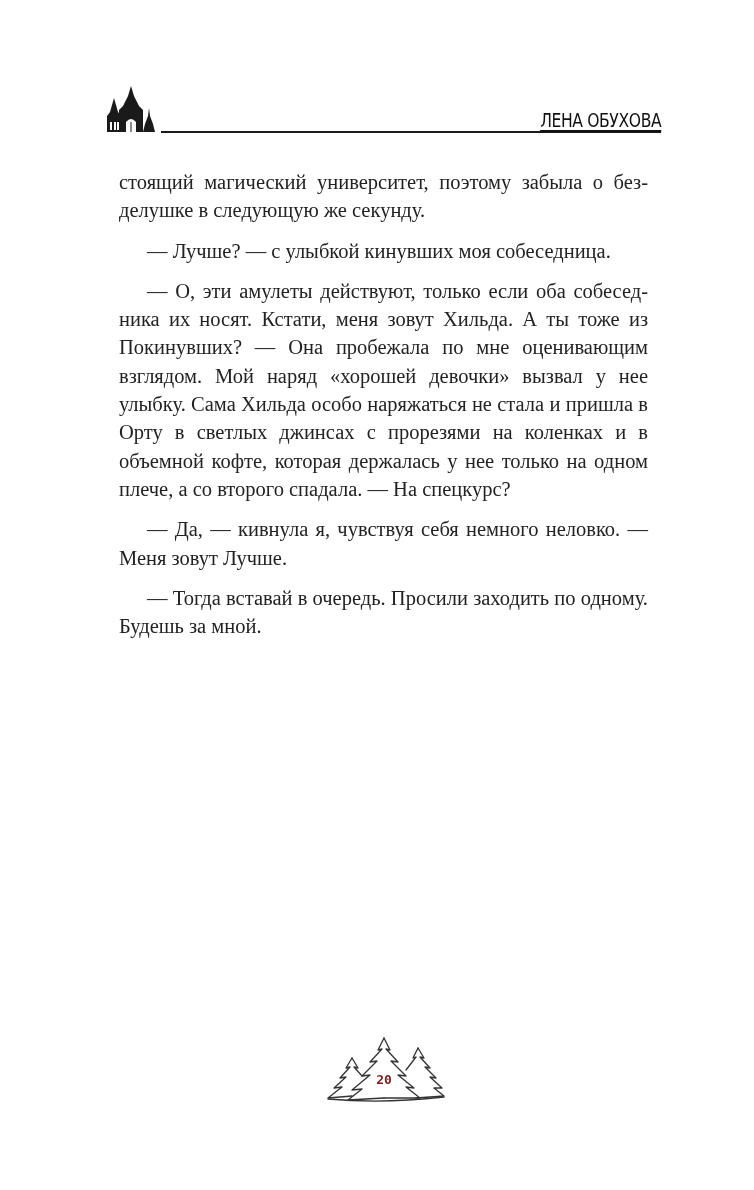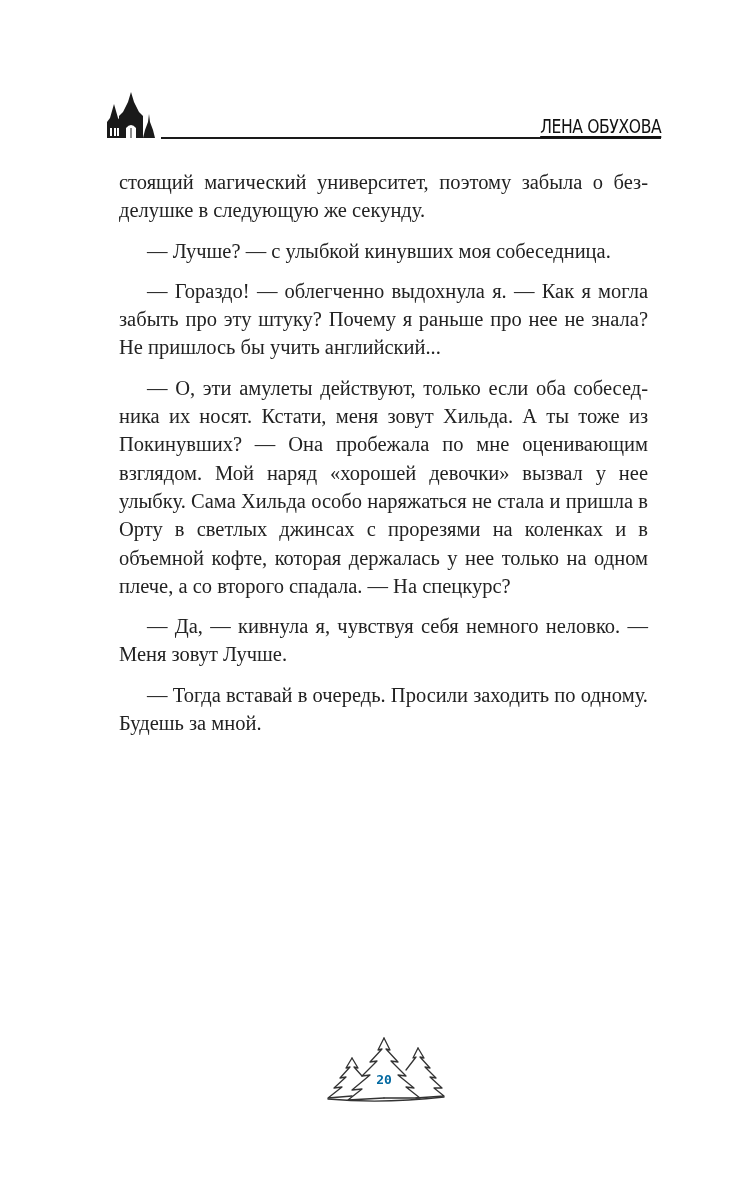--- a/index.html
+++ b/index.html
@@ -1,18 +1,18 @@
 <!DOCTYPE html>
 <html><head>
 <meta charset="utf-8">
 <style>
   html, body { margin: 0; padding: 0; background: #ffffff; }
   body { width: 754px; height: 1190px; position: relative; overflow: hidden; }
   .header {
-    position: absolute; left: 105px; top: 92px; width: 556px; height: 48px;
+    position: absolute; left: 105px; top: 86px; width: 556px; height: 48px;
   }
   .header-logo { position: absolute; left: 0; top: 0; width: 60px; height: 48px; }
   .header-rule {
     position: absolute; left: 56px; right: 0; top: 45px; height: 2px; background: #1a1a1a;
   }
   .header-author {
     position: absolute; right: 0; top: 22px;
     font-family: "DejaVu Sans", sans-serif; font-size: 20px; letter-spacing: -0.5px;
     color: #111; text-decoration: underline; text-underline-offset: 3px;
     transform: scaleX(0.78); transform-origin: right bottom;
@@ -23,21 +23,21 @@
     font-family: "Liberation Serif", serif; font-size: 20.5px; line-height: 28.3px;
     color: #222; text-align: justify; hyphens: manual;
   }
   .body-text p { margin: 12px; text-indent: 28px; }
   .body-text p.no-indent { text-indent: 0; }
   .footer {
     position: absolute; left: 322px; top: 1036px; width: 124px; height: 72px;
   }
   .page-number {
     position: absolute; left: 50px; top: 36px; width: 24px; text-align: center;
-    font-family: "DejaVu Sans Mono", monospace; font-size: 13px; color: #0369a1; font-weight: bold;
+    font-family: "DejaVu Sans Mono", monospace; font-size: 13px; color: #7f1d1d; font-weight: bold;
   }
 </style>
 </head>
 <body>
 
 <div class="header">
   <svg class="header-logo" viewBox="0 0 60 48" width="60" height="48">
     <g fill="#1a1a1a">
 
       <polygon points="2,46 2,30 5,26 9,12 13,26 16,30 16,46"></polygon>
@@ -55,21 +55,20 @@
     </g>
     <rect x="25.5" y="36" width="1" height="10" fill="#1a1a1a"></rect>
   </svg>
   <div class="header-rule"></div>
   <div class="header-author">ЛЕНА ОБУХОВА</div>
 </div>
 
 <div class="body-text">
   <p class="no-indent">стоящий магический университет, поэтому забыла о без­делушке в следующую же секунду.</p>
   <p>— Лучше? — с улыбкой кинувших моя собеседница.</p>
-  <p>— Гораздо! — облегченно выдохнула я. — Как я могла забыть про эту штуку? Почему я раньше про нее не знала? Не пришлось бы учить английский...</p>
   <p>— О, эти амулеты действуют, только если оба собесед­ника их носят. Кстати, меня зовут Хильда. А ты тоже из Покинувших? — Она пробежала по мне оценивающим взглядом. Мой наряд «хорошей девочки» вызвал у нее улыбку. Сама Хильда особо наряжаться не стала и при­шла в Орту в светлых джинсах с прорезями на коленках и в объемной кофте, которая держалась у нее только на одном плече, а со второго спадала. — На спецкурс?</p>
   <p>— Да, — кивнула я, чувствуя себя немного неловко. — Меня зовут Лучше.</p>
   <p>— Тогда вставай в очередь. Просили заходить по од­ному. Будешь за мной.</p>
 </div>
 
 <div class="footer">
   <svg viewBox="0 0 124 72" width="124" height="72" style="position:absolute;left:0;top:0;">
     <g fill="none" stroke="#333" stroke-width="1.3" stroke-linejoin="round" stroke-linecap="round">
 
       <path d="M30,22 L24,32 L28,31 L18,42 L24,41 L12,52 L20,51 L6,62 L30,60"></path>

